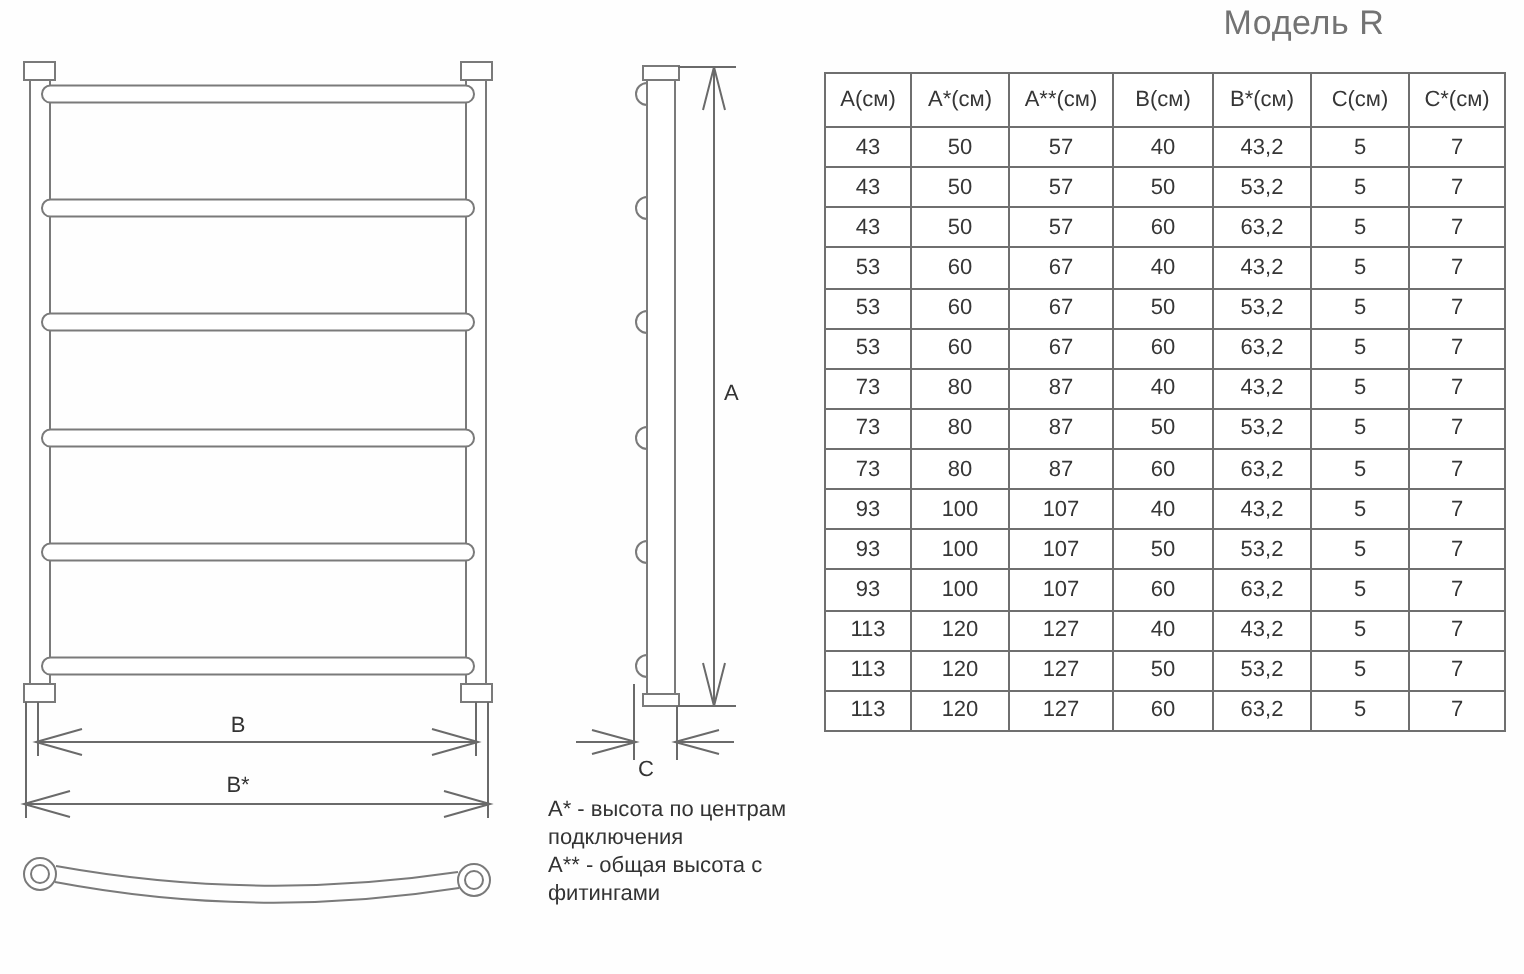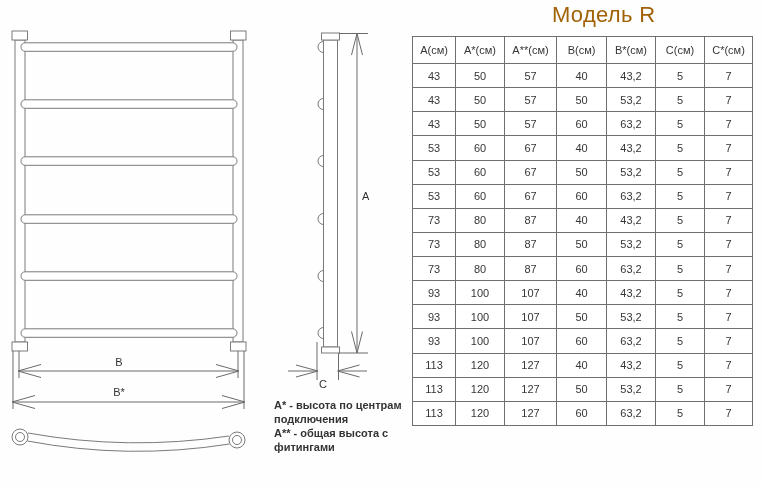--- a/index.html
+++ b/index.html
@@ -2,38 +2,38 @@
 <html><head>
 <meta charset="utf-8">
 <style>
   html,body{margin:0;padding:0;background:#ffffff;}
   .canvas{
     position:relative;width:762px;height:487px;background:#fefefe;
     font-family:"Liberation Sans", sans-serif;overflow:hidden;
   }
   .page-title{
     position:absolute;left:552px;top:2px;width:200px;
-    font-size:22px;color:#a16207;letter-spacing:0.3px;
+    font-size:17px;color:#737373;letter-spacing:0.3px;text-align:center;
   }
   svg text{font-family:"Liberation Sans", sans-serif;font-size:11px;fill:#333;}
   .dim-table{
-    position:absolute;left:412px;top:36px;width:340px;height:390px;
+    position:absolute;left:412px;top:36px;width:340px;height:330px;
     border-collapse:collapse;table-layout:fixed;
     font-size:11px;color:#363636;
   }
   .dim-table th,.dim-table td{
     border:1px solid #6f6f6f;text-align:center;vertical-align:middle;
     font-weight:normal;padding:0;background:#fff;
   }
   .dim-table thead tr{height:27px;}
   .legend{
     position:absolute;left:274px;top:398px;width:130px;
     font-size:11px;line-height:14px;color:#333;
   }
-  .legend div{margin:0;font-weight:bold;}
+  .legend div{margin:0;}
 </style>
 </head>
 <body>
 
 <div class="canvas">
 
   
   <svg width="410" height="487" viewBox="0 0 410 487" fill="none" stroke="#7a7a7a" stroke-width="1">
 
     <g>

